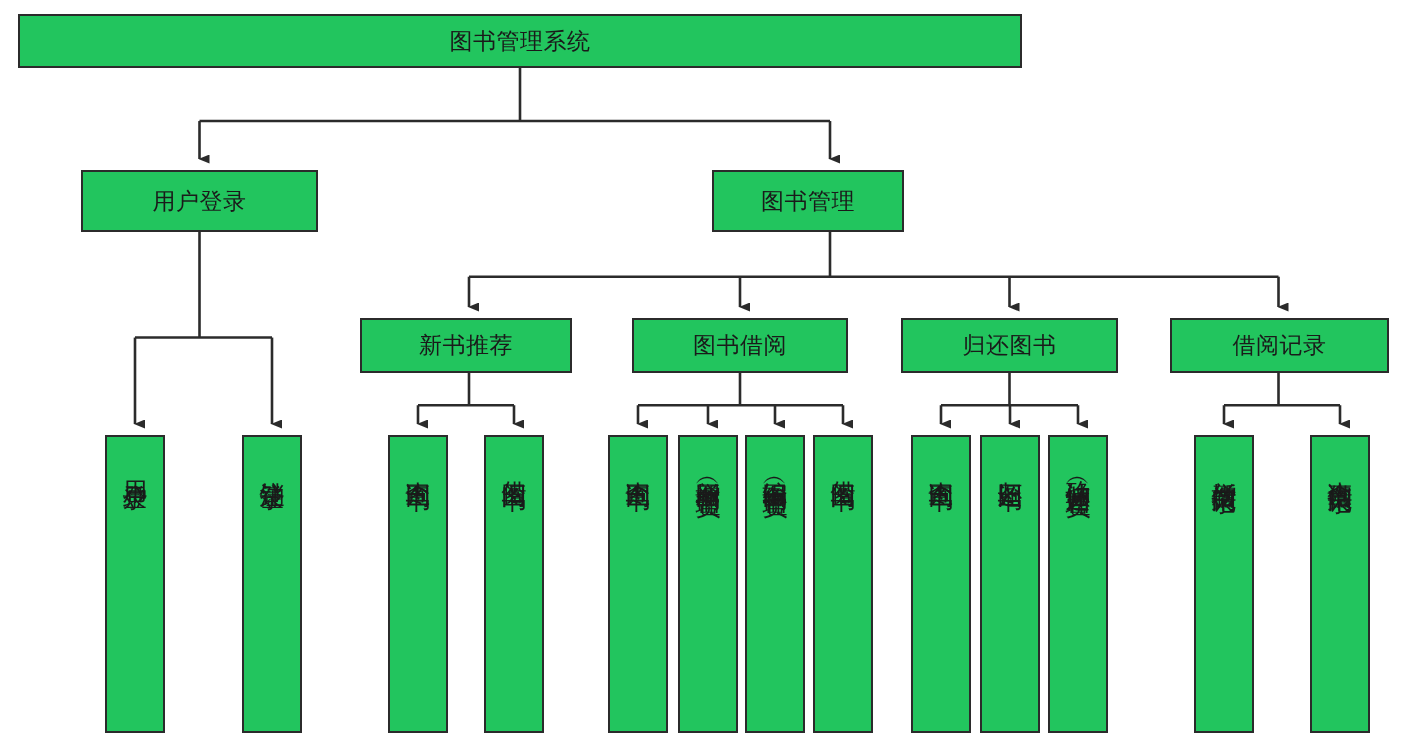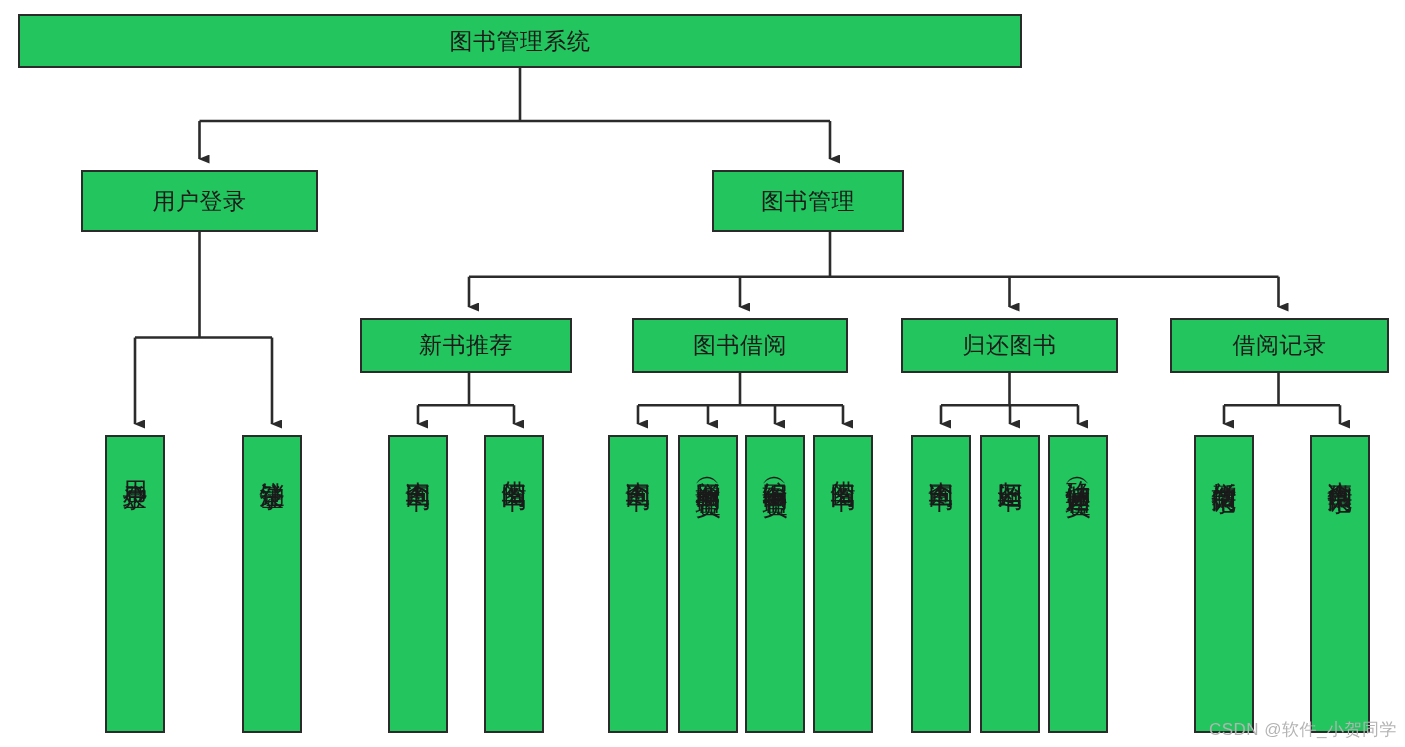--- a/index.html
+++ b/index.html
@@ -174,14 +174,13 @@
         <span class="label">确认归还（管理员）</span>
       </div>
       <div class="node v" style="left: 1194px; top: 435px; width: 60px; height: 298px;">
         <span class="label">新增借阅记录</span>
       </div>
       <div class="node v" style="left: 1310px; top: 435px; width: 60px; height: 298px;">
         <span class="label">查询借阅记录</span>
       </div>
     </div>
 
-  <div class="watermark">CSDN @软件_小贺同学</div>
 </div>
 
 </body></html>

